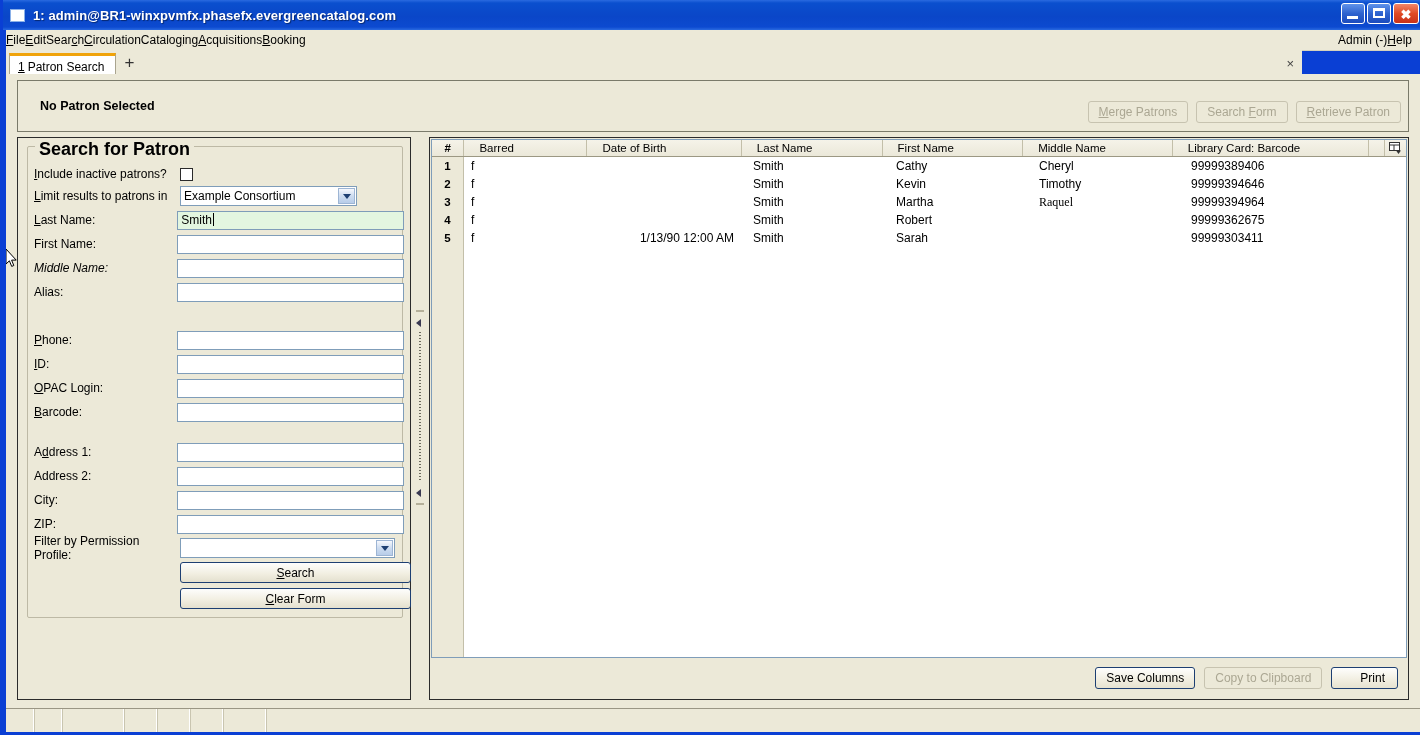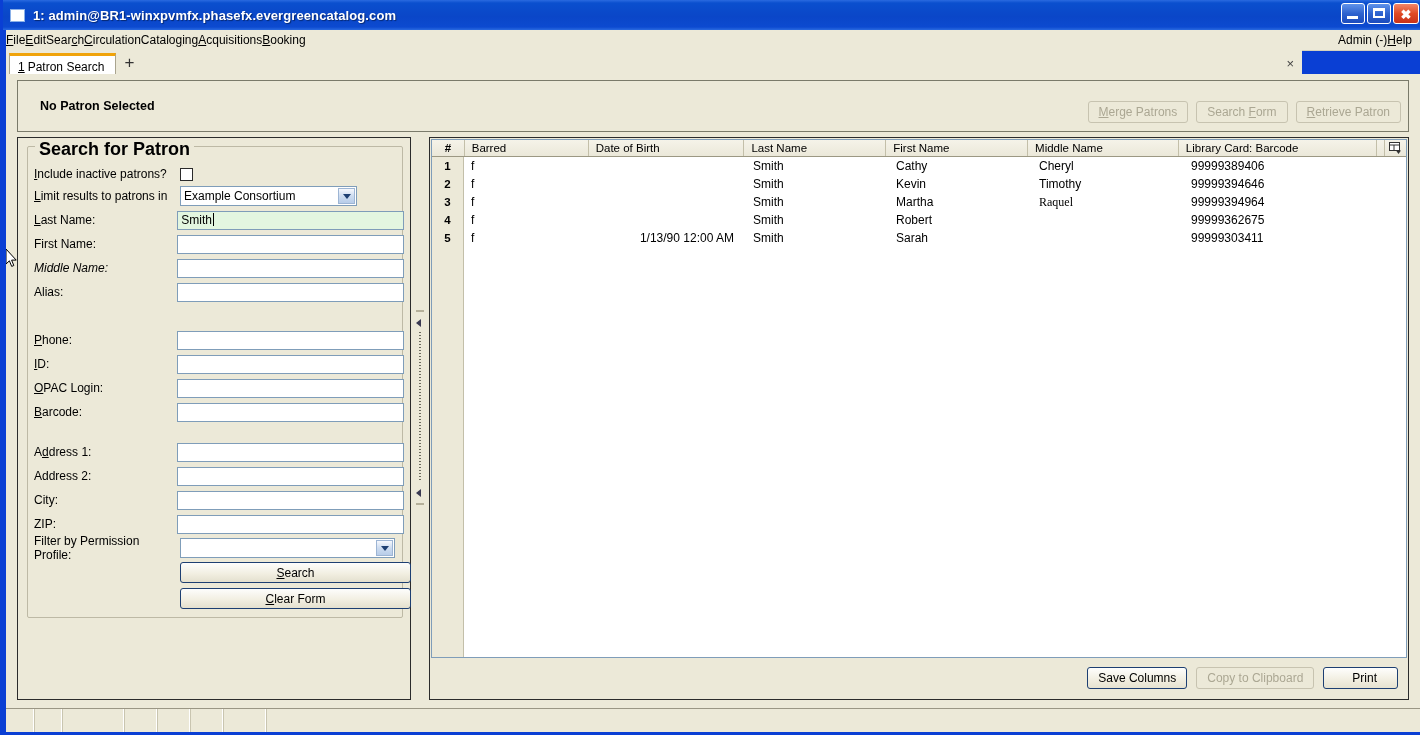--- a/index.html
+++ b/index.html
@@ -299,21 +299,21 @@
     height: 17px;
     background: linear-gradient(to bottom, #f5f3e9, #ebe8d9);
     border-bottom: 1px solid #9c9883;
     display: flex;
     position: relative;
     box-sizing: border-box;
   }
   .hcell {
     font-size: 11.5px;
     line-height: 16px;
-    padding-left: 7px;
+    padding-left: 15px;
     border-left: 1px solid #c3bfa9;
     box-sizing: border-box;
     white-space: nowrap;
     overflow: hidden;
     cursor: default;
   }
   .hcell.first { border-left: none; }
   .hcell.num { text-align: center; padding-left: 0; font-weight: bold; }
   .colpick {
     width: 22px;
@@ -606,21 +606,21 @@
                 <div class="cell" style="width: 152px;"></div>
                 <div class="cell" style="width: 202px;">99999303411</div>
               </div>
             </div>
         </div>
       </div>
 
       <div class="grid-footer">
         <div class="btn primary">Save Columns</div>
         <div class="btn disabled">Copy to Clipboard</div>
-        <div class="btn primary" style="padding-left:28px;padding-right:20px;">Print</div>
+        <div class="btn primary" style="padding-left:28px;padding-right:12px;">Print</div>
       </div>
     </div>
   </div>
 
   <div class="statusbar">
     <div class="seg" style="width:28px;"></div>
     <div class="seg" style="width:28px;"></div>
     <div class="seg" style="width:62px;"></div>
     <div class="seg" style="width:33px;"></div>
     <div class="seg" style="width:33px;"></div>

